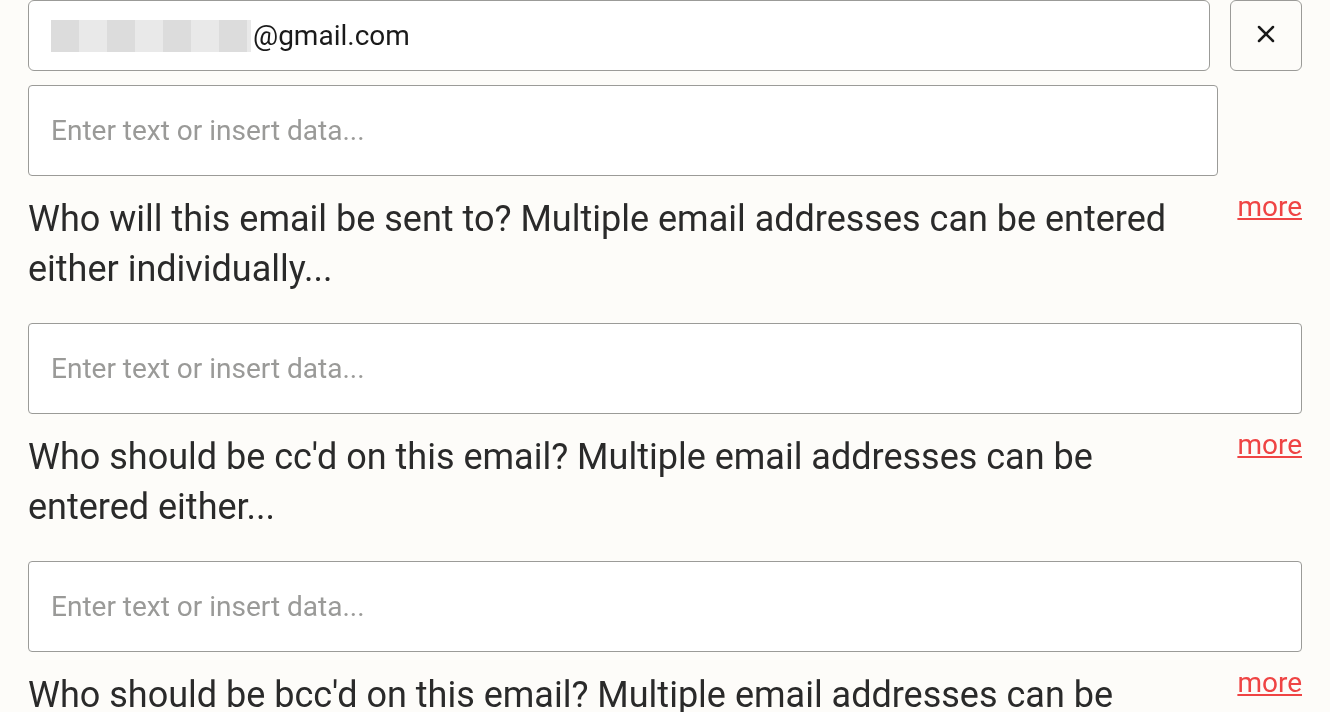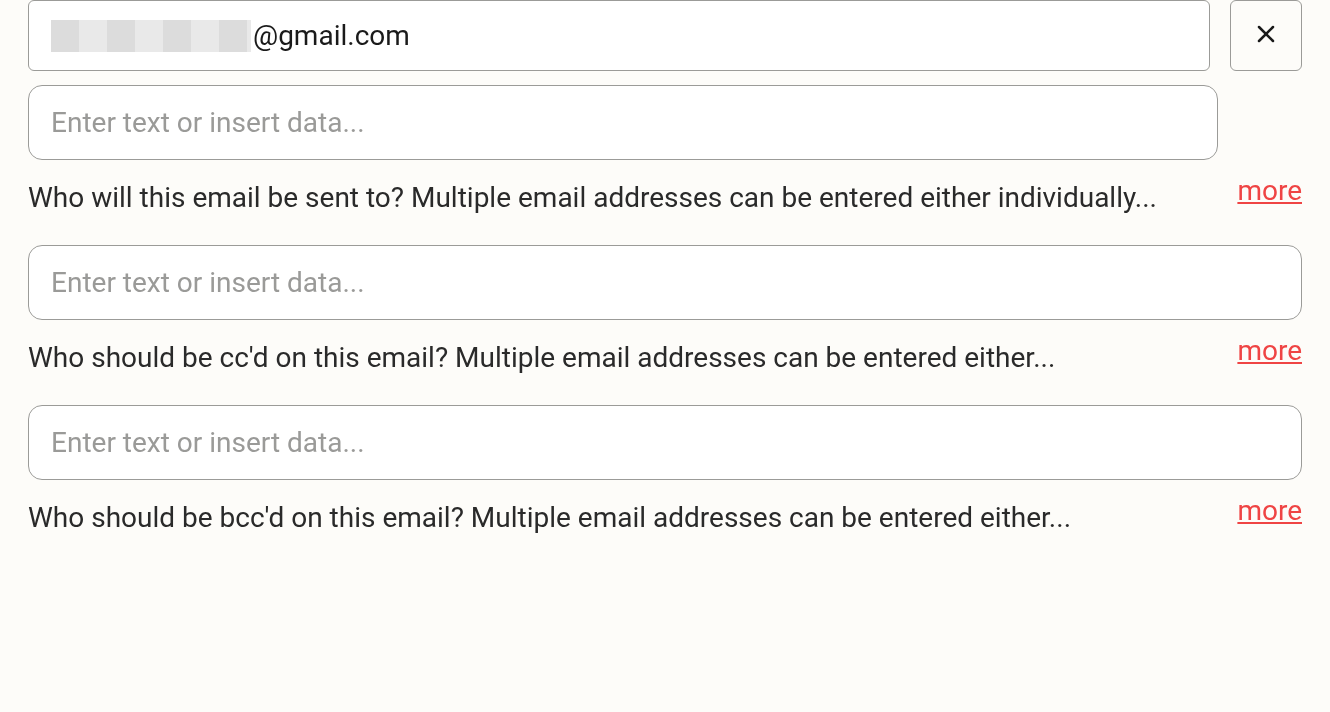--- a/index.html
+++ b/index.html
@@ -68,39 +68,39 @@
       font-weight: 400;
       color: #1a1a1a;
     }
     .remove-btn svg {
       width: 24px;
       height: 24px;
     }
     .text-input {
       width: 100%;
       border: 1px solid #9b9b98;
-      border-radius: 14px;
+      border-radius: 4px;
       background: #fff;
-      padding: 20px 22px;
+      padding: 28px 22px;
       font-size: 28px;
       color: #1a1a1a;
       font-family: inherit;
     }
     .text-input::placeholder {
       color: #9a9a98;
     }
     .helper-row {
       display: flex;
       justify-content: space-between;
       align-items: flex-start;
       margin-top: 18px;
       gap: 24px;
     }
     .helper-text {
-      font-size: 28px;
+      font-size: 36px;
       color: #2a2a2a;
       line-height: 1.4;
       flex: 1;
     }
     .more-link {
       font-size: 28px;
       color: #ef4444;
       text-decoration: underline;
       cursor: pointer;
       white-space: nowrap;

